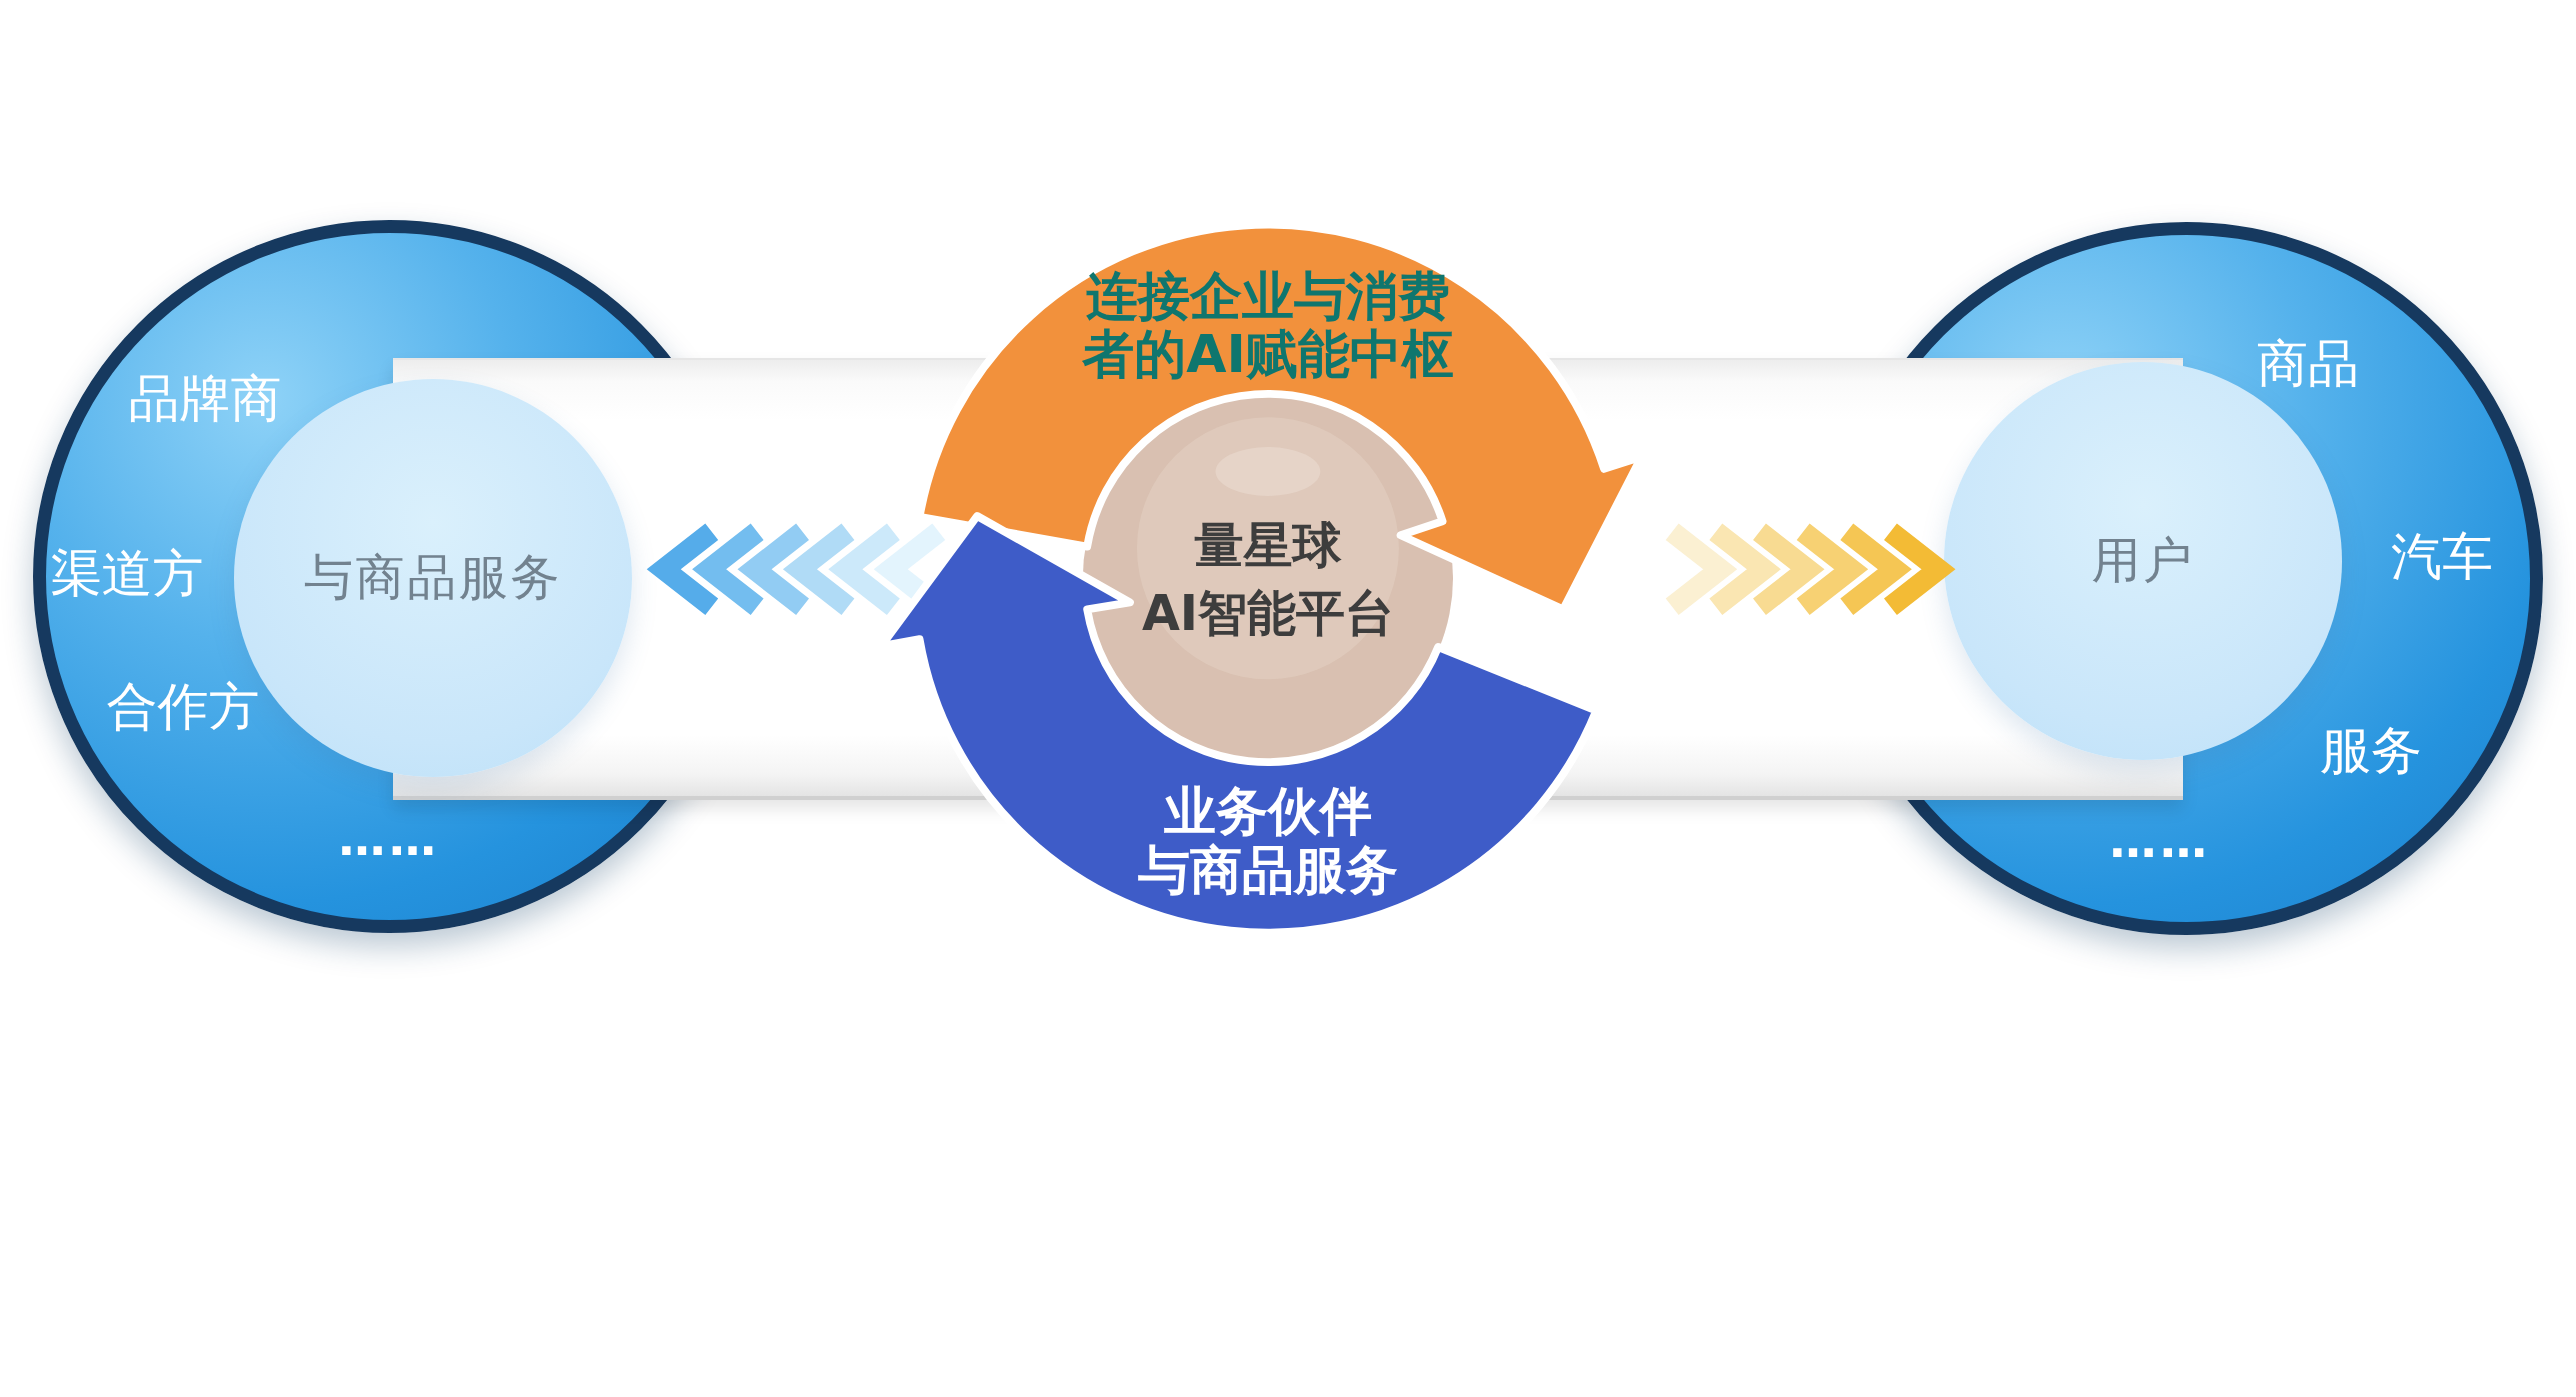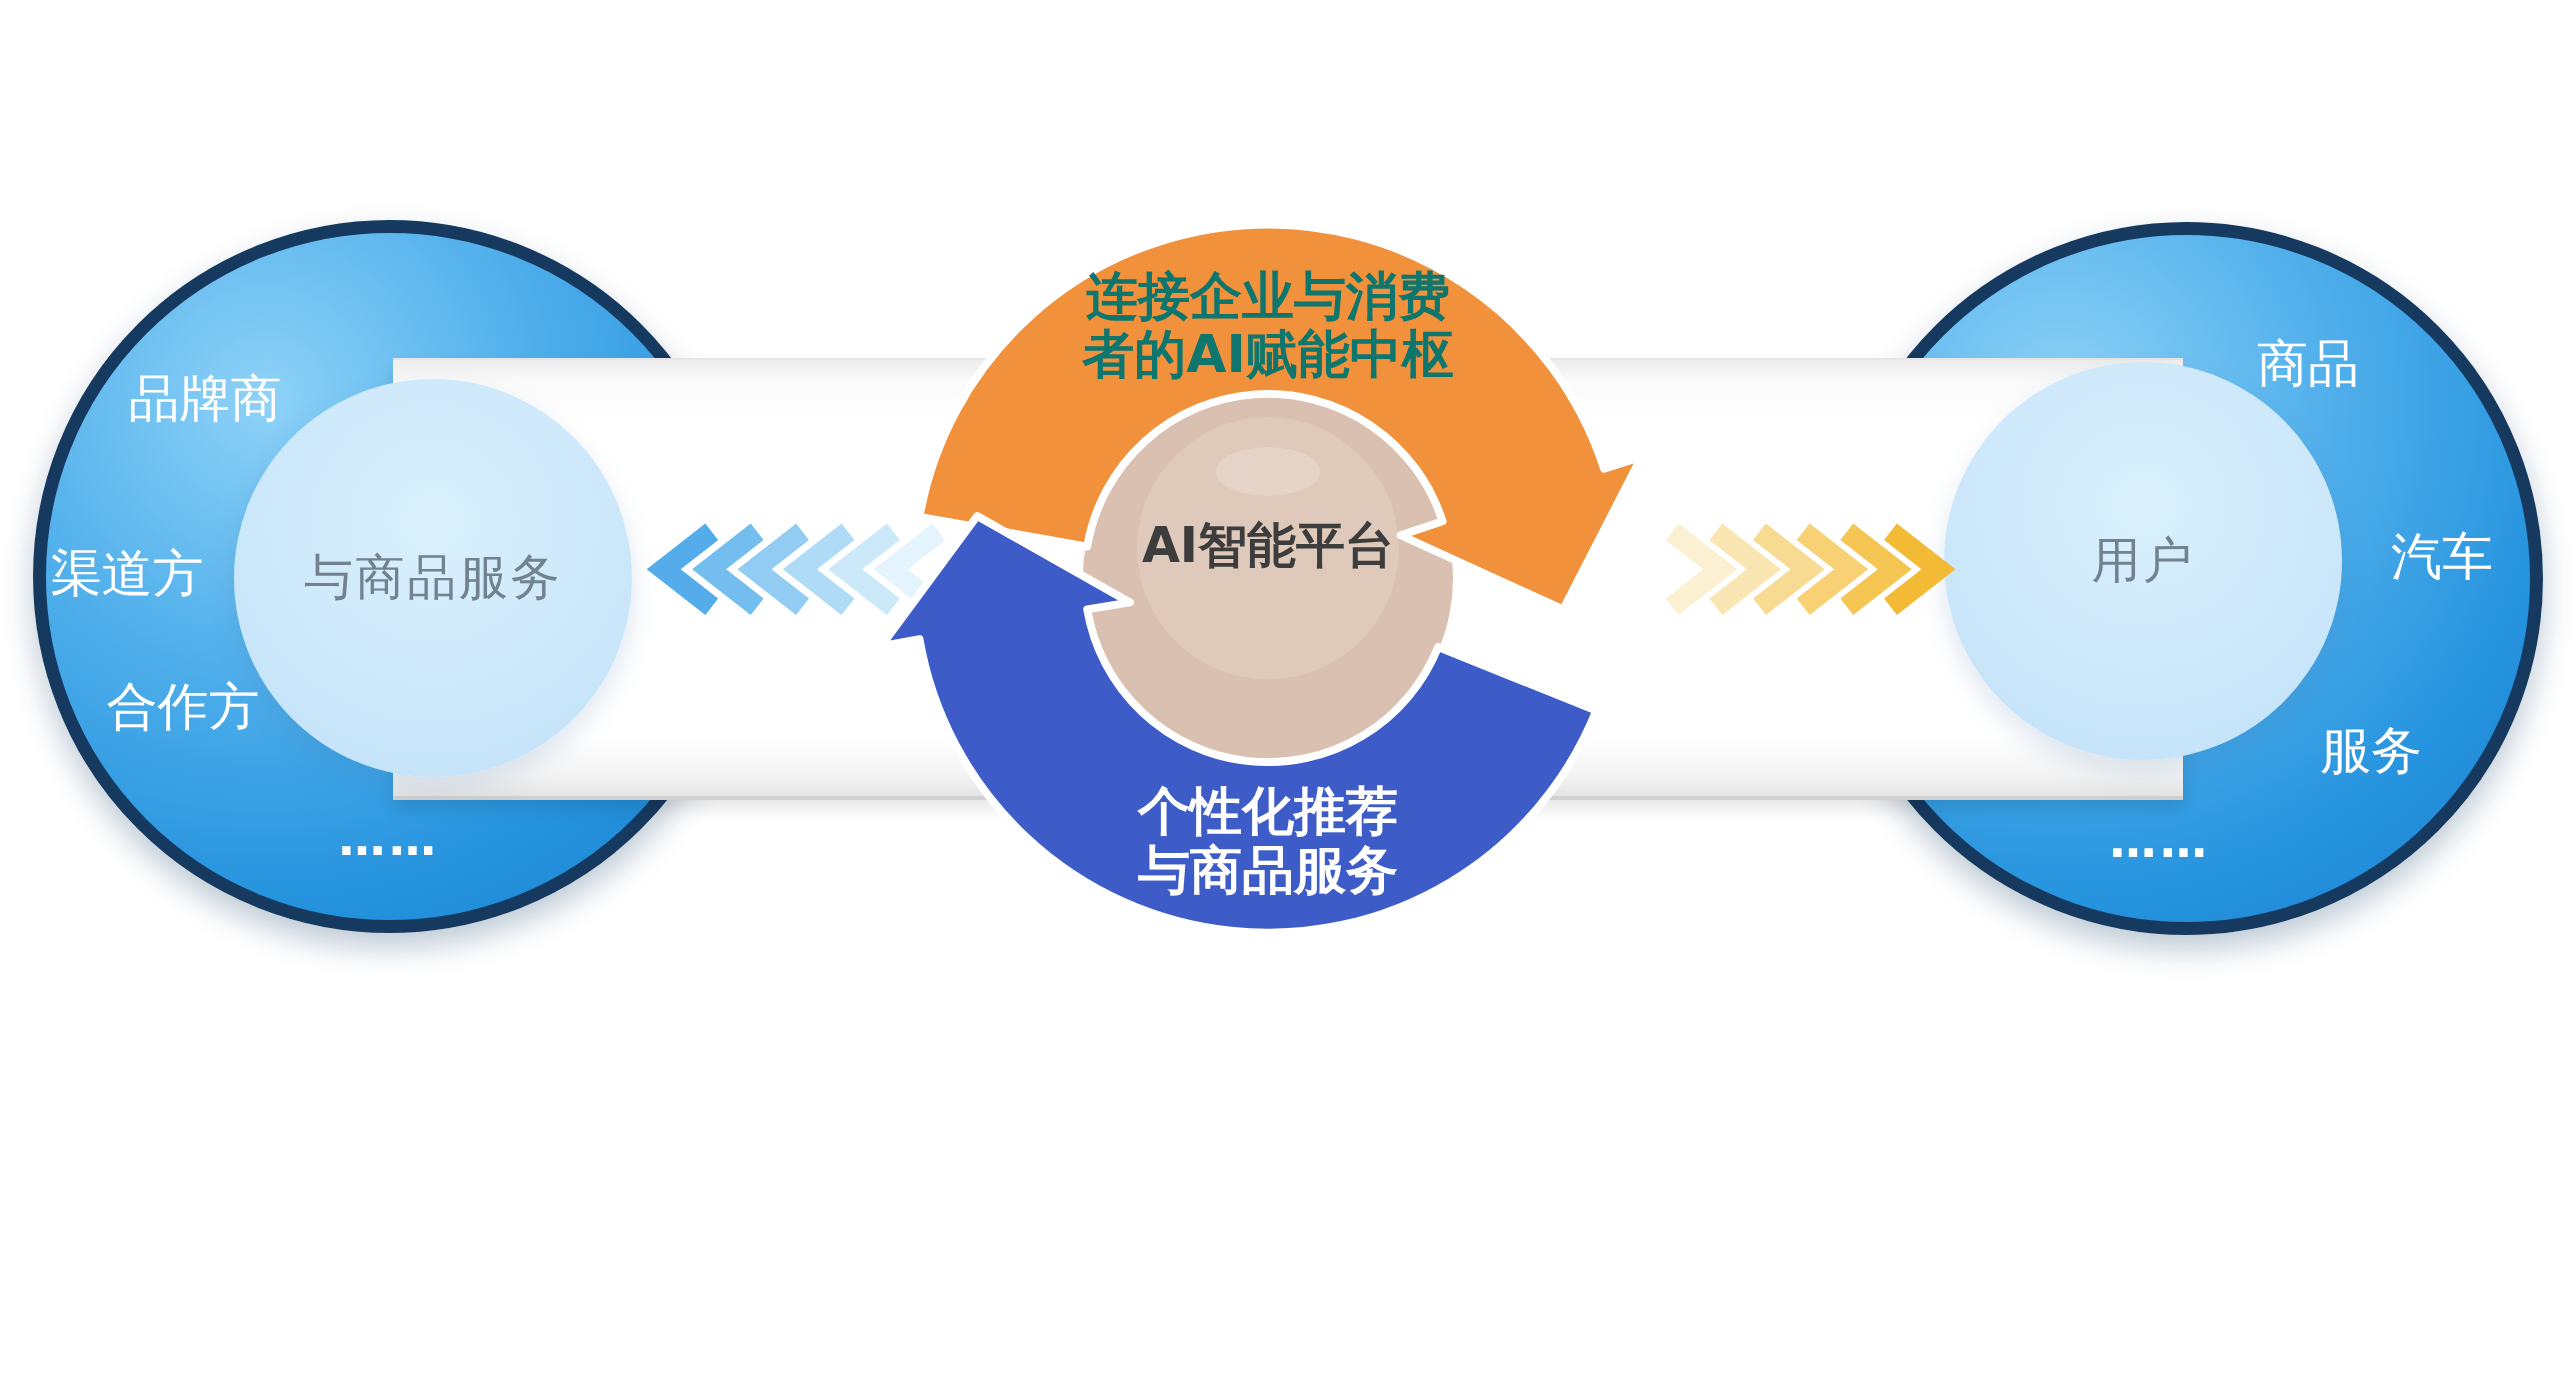--- a/index.html
+++ b/index.html
@@ -110,22 +110,23 @@
 
     <path d="M 1828 814 A 405 405 0 0 1 1053 732 L 1009 740 L 1119 591 L 1294 690 L 1245 698 A 210 210 0 0 0 1647 741 Z" stroke="#ffffff" stroke-width="9" stroke-linejoin="round" fill="#3E5CC8"></path>
   </svg>
 
   <div class="caption top">
     <div>连接企业与消费</div>
     <div>者的AI赋能中枢</div>
   </div>
 
   <div class="caption core">
+    <div>量星球</div>
     <div>AI智能平台</div>
   </div>
 
   <div class="caption bottom">
-    <div>个性化推荐</div>
+    <div>业务伙伴</div>
     <div>与商品服务</div>
   </div>
 
 </div>
 
 
 </body></html>

